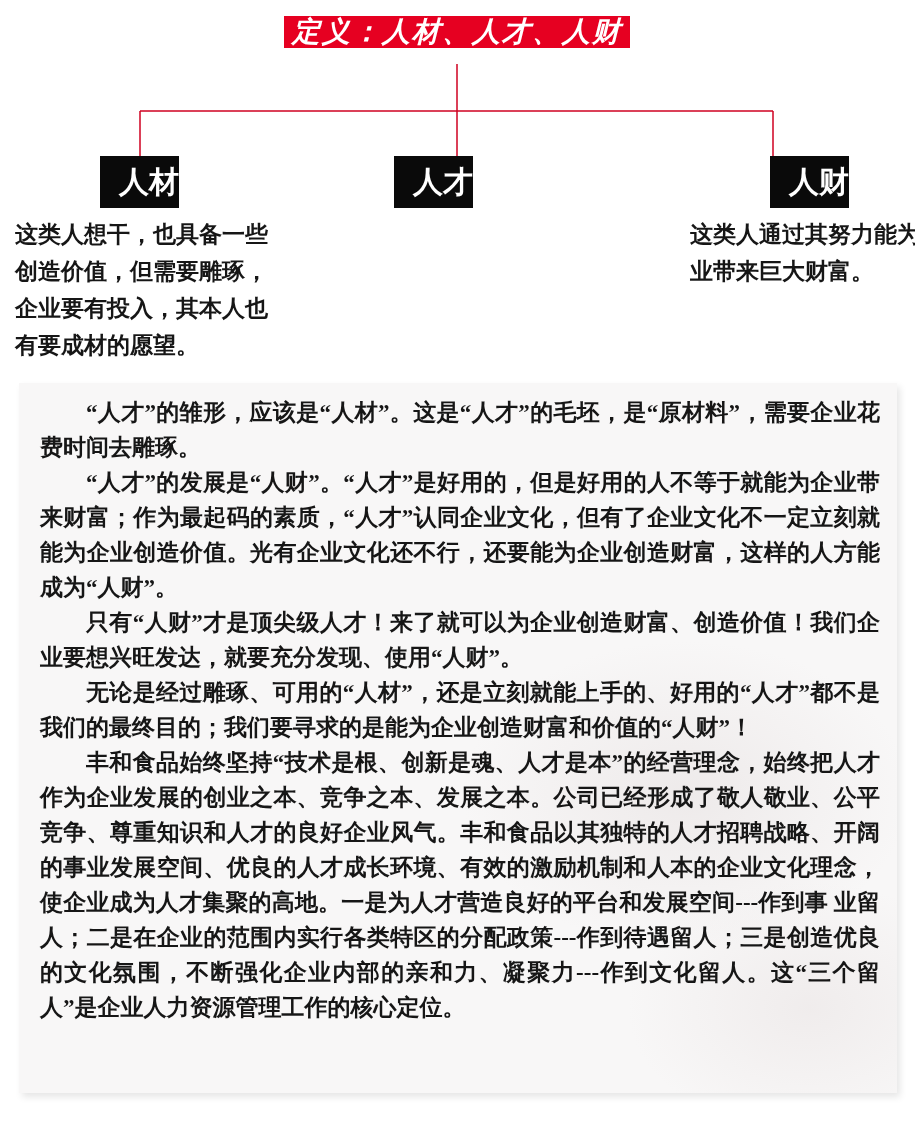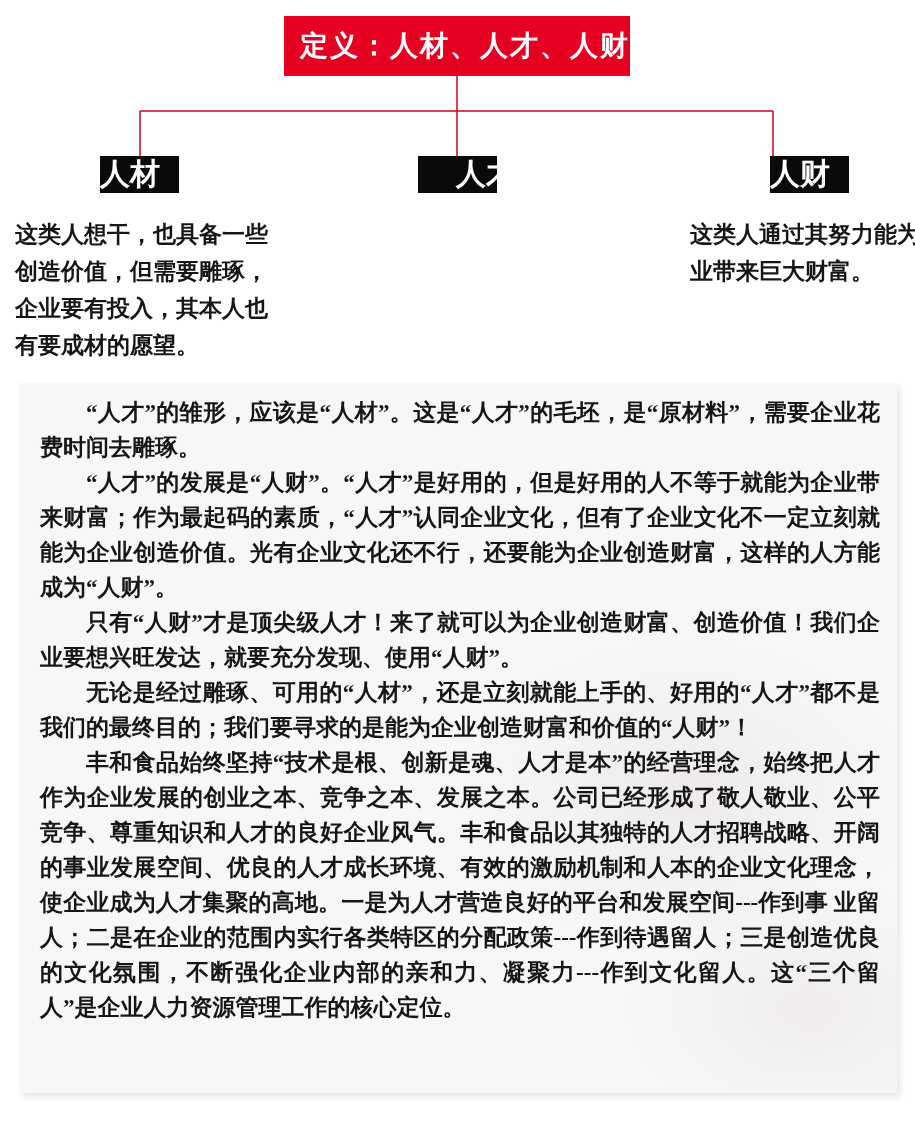--- a/index.html
+++ b/index.html
@@ -18,53 +18,53 @@
   .page {
     position: relative;
     width: 915px;
     height: 1123px;
     background: #ffffff;
     overflow: hidden;
   }
   .def-header {
     position: absolute;
     left: 284px; top: 16px;
-    width: 346px; height: 60px;
+    width: 346px; height: 32px;
     background: var(--accent-red);
-    display: flex; align-items: center; justify-content: flex-end;
+    display: flex; align-items: center; justify-content: center; font-style: italic;
   }
   .def-header .title {
     color: #ffffff;
     font-size: 28px;
     font-weight: bold;
     letter-spacing: 2px;
     white-space: nowrap;
   }
   .connectors {
     position: absolute;
     left: 0; top: 0;
     width: 915px; height: 220px;
     pointer-events: none;
   }
   .connectors line { stroke: var(--line-red); stroke-width: 1.5; }
   .node-box {
     position: absolute;
     top: 156px;
-    width: 79px; height: 37px;
+    width: 79px; height: 52px;
     background: var(--box-black);
-    display: flex; align-items: center; justify-content: flex-start;
+    display: flex; align-items: center; justify-content: flex-end;
   }
   .node-box .node-label {
     color: #ffffff;
     font-size: 30px;
     font-weight: bold;
     white-space: nowrap;
   }
   .node-box.n0 { left: 100px; }
-  .node-box.n1 { left: 418px; padding-left: 38px; }
+  .node-box.n1 { left: 394px; padding-left: 38px; }
   .node-box.n2 { left: 770px; }
   .node-desc {
     position: absolute;
     top: 216px;
     font-size: 23px;
     font-weight: bold;
     line-height: 37px;
     white-space: pre-line;
     color: var(--text-color);
   }

